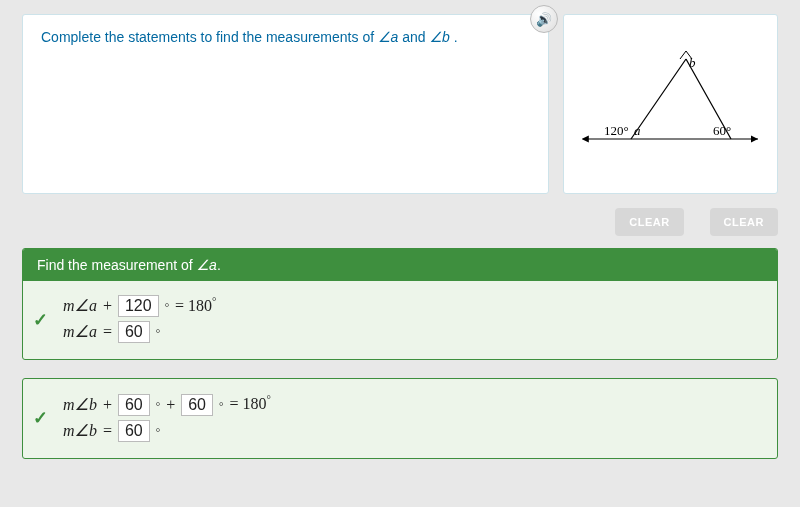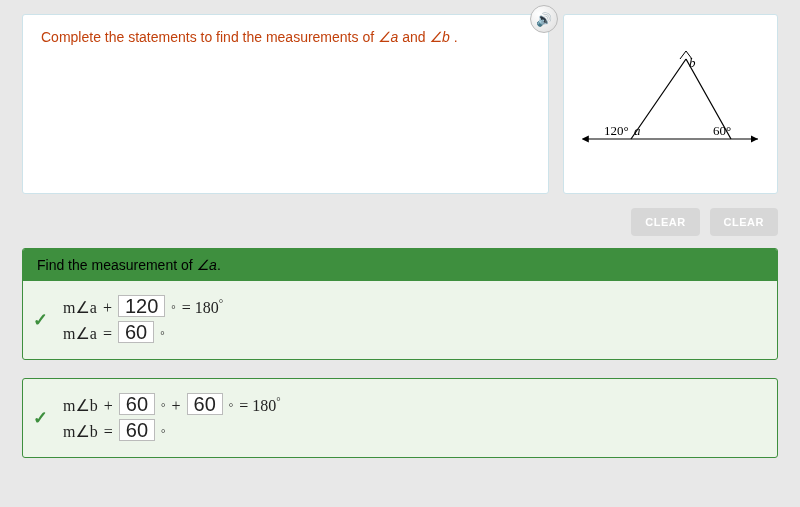--- a/index.html
+++ b/index.html
@@ -21,21 +21,21 @@
     .prompt-box {
       flex: 1;
       background: #fff;
       border: 1px solid #cde3ea;
       border-radius: 3px;
       padding: 14px 18px;
       position: relative;
     }
     .prompt-text {
       font-size: 14px;
-      color: #c2410c;
+      color: #0369a1;
     }
     .angle-sym { font-style: italic; }
     .audio-icon {
       position: absolute;
       top: -10px;
       right: -10px;
       width: 28px;
       height: 28px;
       border-radius: 50%;
       background: radial-gradient(circle at 30% 30%, #fff, #ddd);
@@ -53,21 +53,21 @@
       border-radius: 3px;
       display: flex;
       align-items: center;
       justify-content: center;
     }
     .diagram-svg { width: 190px; height: 130px; }
 
     .btn-row {
       display: flex;
       justify-content: flex-end;
-      gap: 10px;
+      gap: 26px;
       margin: 14px 0 12px 0;
     }
     .btn {
       background: #d7d7d7;
       color: #fff;
       border: none;
       border-radius: 4px;
       padding: 8px 14px;
       font-size: 11px;
       font-weight: bold;
@@ -77,51 +77,51 @@
 
     .work-block {
       border: 1px solid #3e8f3e;
       border-radius: 3px;
       margin-bottom: 18px;
       overflow: hidden;
       background: #edf5ea;
     }
     .work-header {
       background: #3e8f3e;
-      color: #000000;
+      color: #ffffff;
       padding: 8px 14px;
       font-size: 14px;
     }
     .work-body {
       padding: 10px 14px 12px 40px;
       position: relative;
       font-family: 'Times New Roman', serif;
       font-size: 16px;
       color: #222;
     }
     .check-mark {
       position: absolute;
       left: 10px;
       top: 50%;
       transform: translateY(-50%);
       color: #3e8f3e;
       font-size: 18px;
       font-weight: bold;
     }
     .eq-line { margin: 4px 0; display: flex; align-items: baseline; gap: 6px;}
-    .mangle { }
+    .mangle { font-style: italic; }
     .inp {
       display: inline-block;
       border: 1px solid #bbb;
       background: #fff;
       padding: 1px 6px;
       min-width: 28px;
       text-align: center;
       font-family: Arial, sans-serif;
-      font-size: 20px;
+      font-size: 16px;
       line-height: 18px;
     }
     .inp.wide { min-width: 40px; }
     .deg-sup { vertical-align: super; font-size: 11px; }
   </style>
 </head>
 <body>
 
 <div class="top-row">
   <div class="prompt-box">

